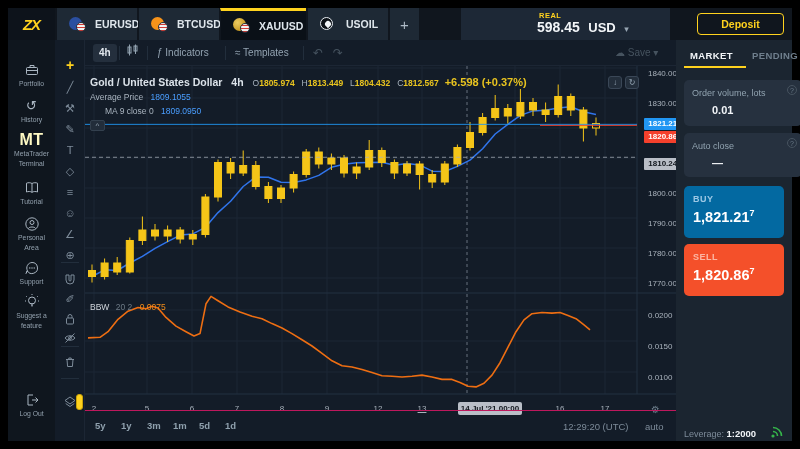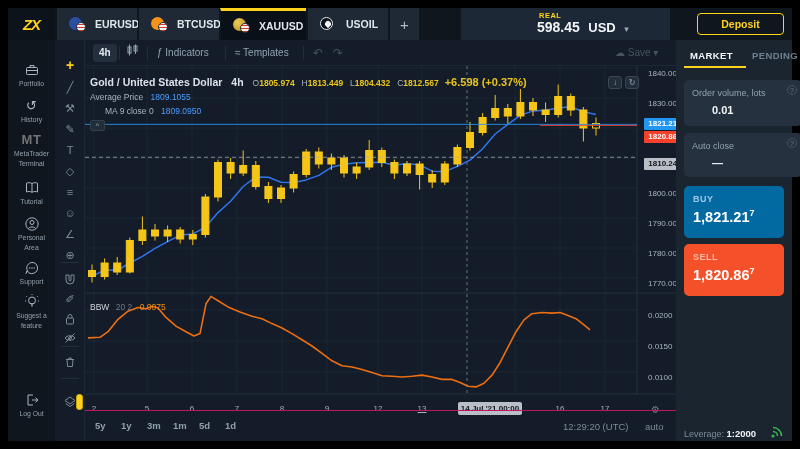--- a/index.html
+++ b/index.html
@@ -23,21 +23,21 @@
   .acct-bal{position:absolute;left:76px;top:11px;color:#f2f5f8;font-size:14px;font-weight:bold;font-family:"DejaVu Sans Mono",monospace;}
   .acct-cur{font-family:"Liberation Sans",sans-serif;font-size:13px;}
   .acct-caret{color:#97a5b2;font-size:9px;}
   .deposit{position:absolute;left:689px;top:5px;width:87px;height:22px;border:1px solid #ffd21e;border-radius:4px;color:#ffd21e;font-size:10.5px;font-weight:bold;display:flex;align-items:center;justify-content:center;background:transparent;}
 
   
   .sidebar{position:absolute;left:0;top:32px;width:47px;height:401px;background:#0f161e;}
   .side-item{position:absolute;left:0;width:47px;text-align:center;color:#92a0ad;}
   .side-ic{font-size:13px;line-height:16px;height:16px;color:#aab6c2;}
   .side-lb{font-size:6.8px;line-height:8px;margin-top:2px;}
-  .mt-big{font-size:13px;font-weight:bold;color:#737373;letter-spacing:.5px;text-align:center;}
+  .mt-big{font-size:16px;font-weight:bold;color:#fef9c3;letter-spacing:.5px;text-align:center;}
 
   
   .chartwrap{position:absolute;left:47px;top:32px;width:621px;height:401px;background:#131c28;}
   .drawcol{position:absolute;left:0;top:0;width:30px;height:401px;border-right:1px solid #1c2634;}
   .dtool{position:absolute;left:0;width:30px;height:18px;text-align:center;color:#7d8b99;font-size:11px;line-height:18px;}
   .dtool.activeTool{color:#ffd21e;font-size:14px;font-weight:bold;}
   .dsep{position:absolute;left:6px;width:18px;height:1px;background:#222e3c;}
   .ctoolbar{position:absolute;left:30px;top:0;width:591px;height:26px;border-bottom:1px solid #1c2634;color:#93a3b1;font-size:10px;}
   .tbtn{position:absolute;top:4px;height:18px;line-height:18px;}
   .tf{font-weight:bold;color:#e3e9ef;background:#242f3d;border-radius:3px;padding:0 6px;}

